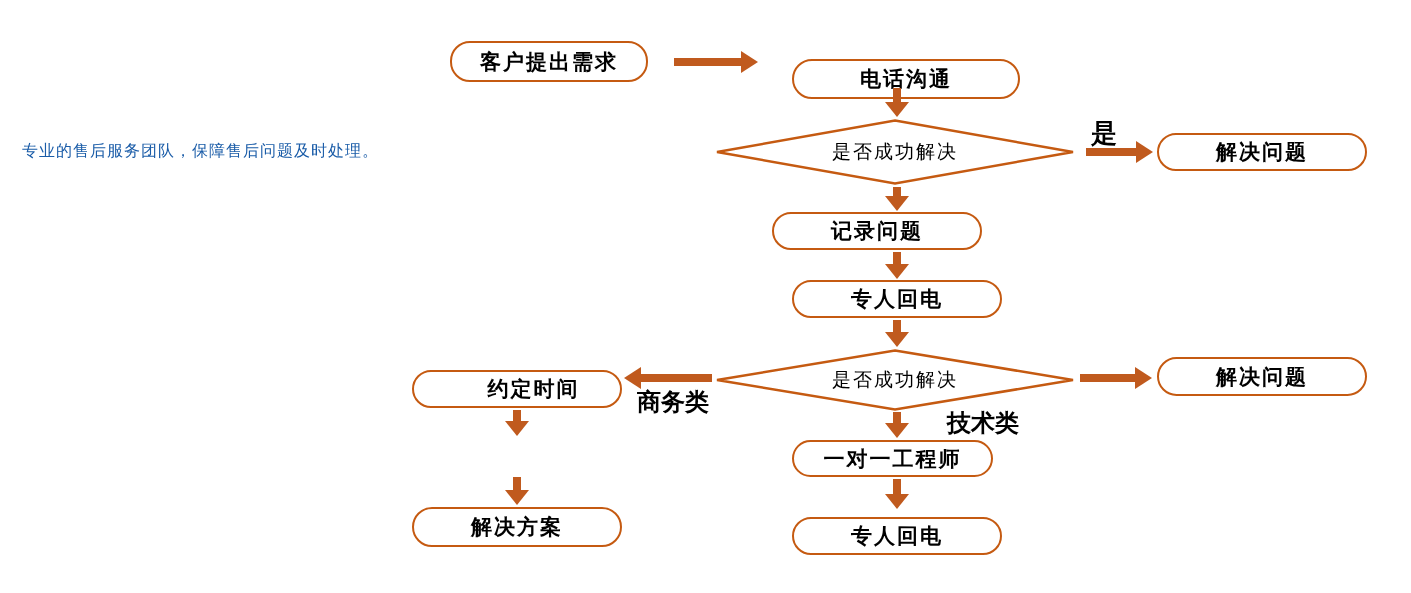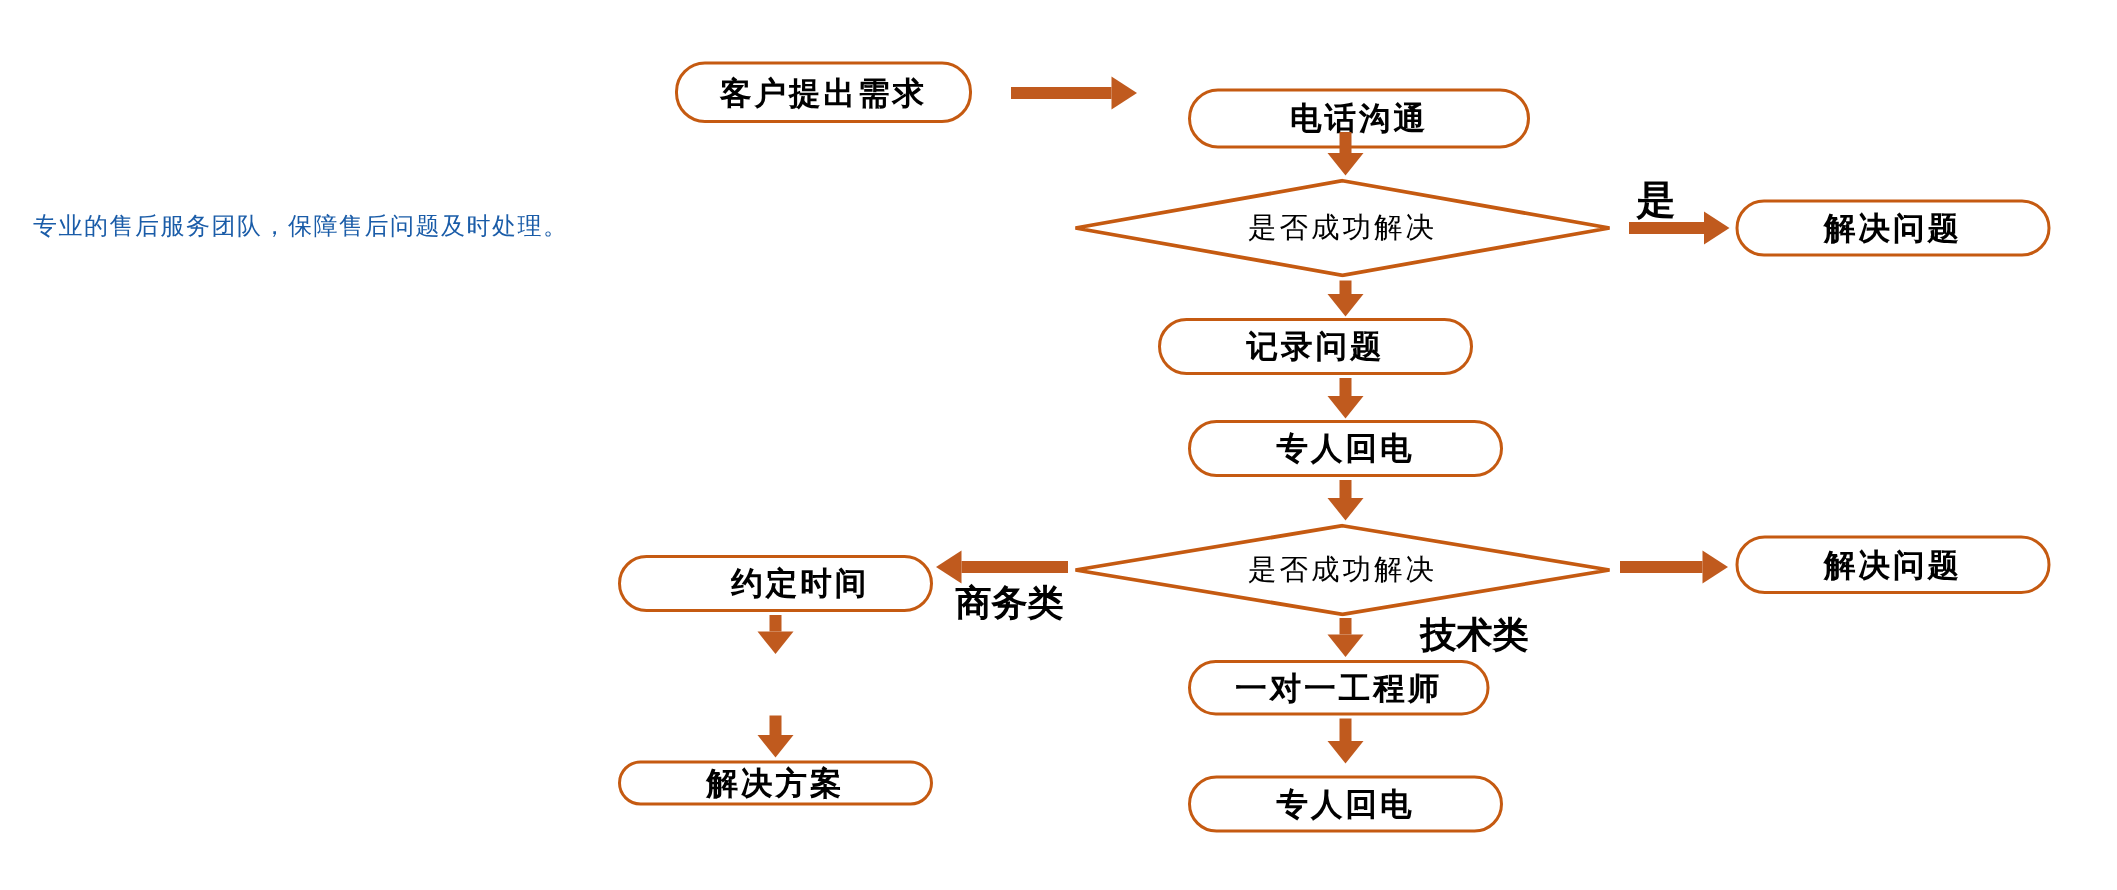--- a/index.html
+++ b/index.html
@@ -193,21 +193,21 @@
     <div class="shaft"></div>
     <div class="head"></div>
   </div>
 
 
   <div class="varrow" style="left:505px;top:477px;width:24px;height:28px;">
     <div class="shaft"></div>
     <div class="head"></div>
   </div>
 
-  <div class="node-box" style="left:412px;top:507px;width:210px;height:30px;">
+  <div class="node-box" style="left:412px;top:507px;width:210px;height:40px;">
     <span>解决方案</span>
   </div>
 
   <div class="node-box" style="left:792px;top:440px;width:201px;height:37px;">
     <span>一对一工程师</span>
   </div>
 
   <div class="varrow" style="left:885px;top:479px;width:24px;height:30px;">
     <div class="shaft"></div>
     <div class="head"></div>

